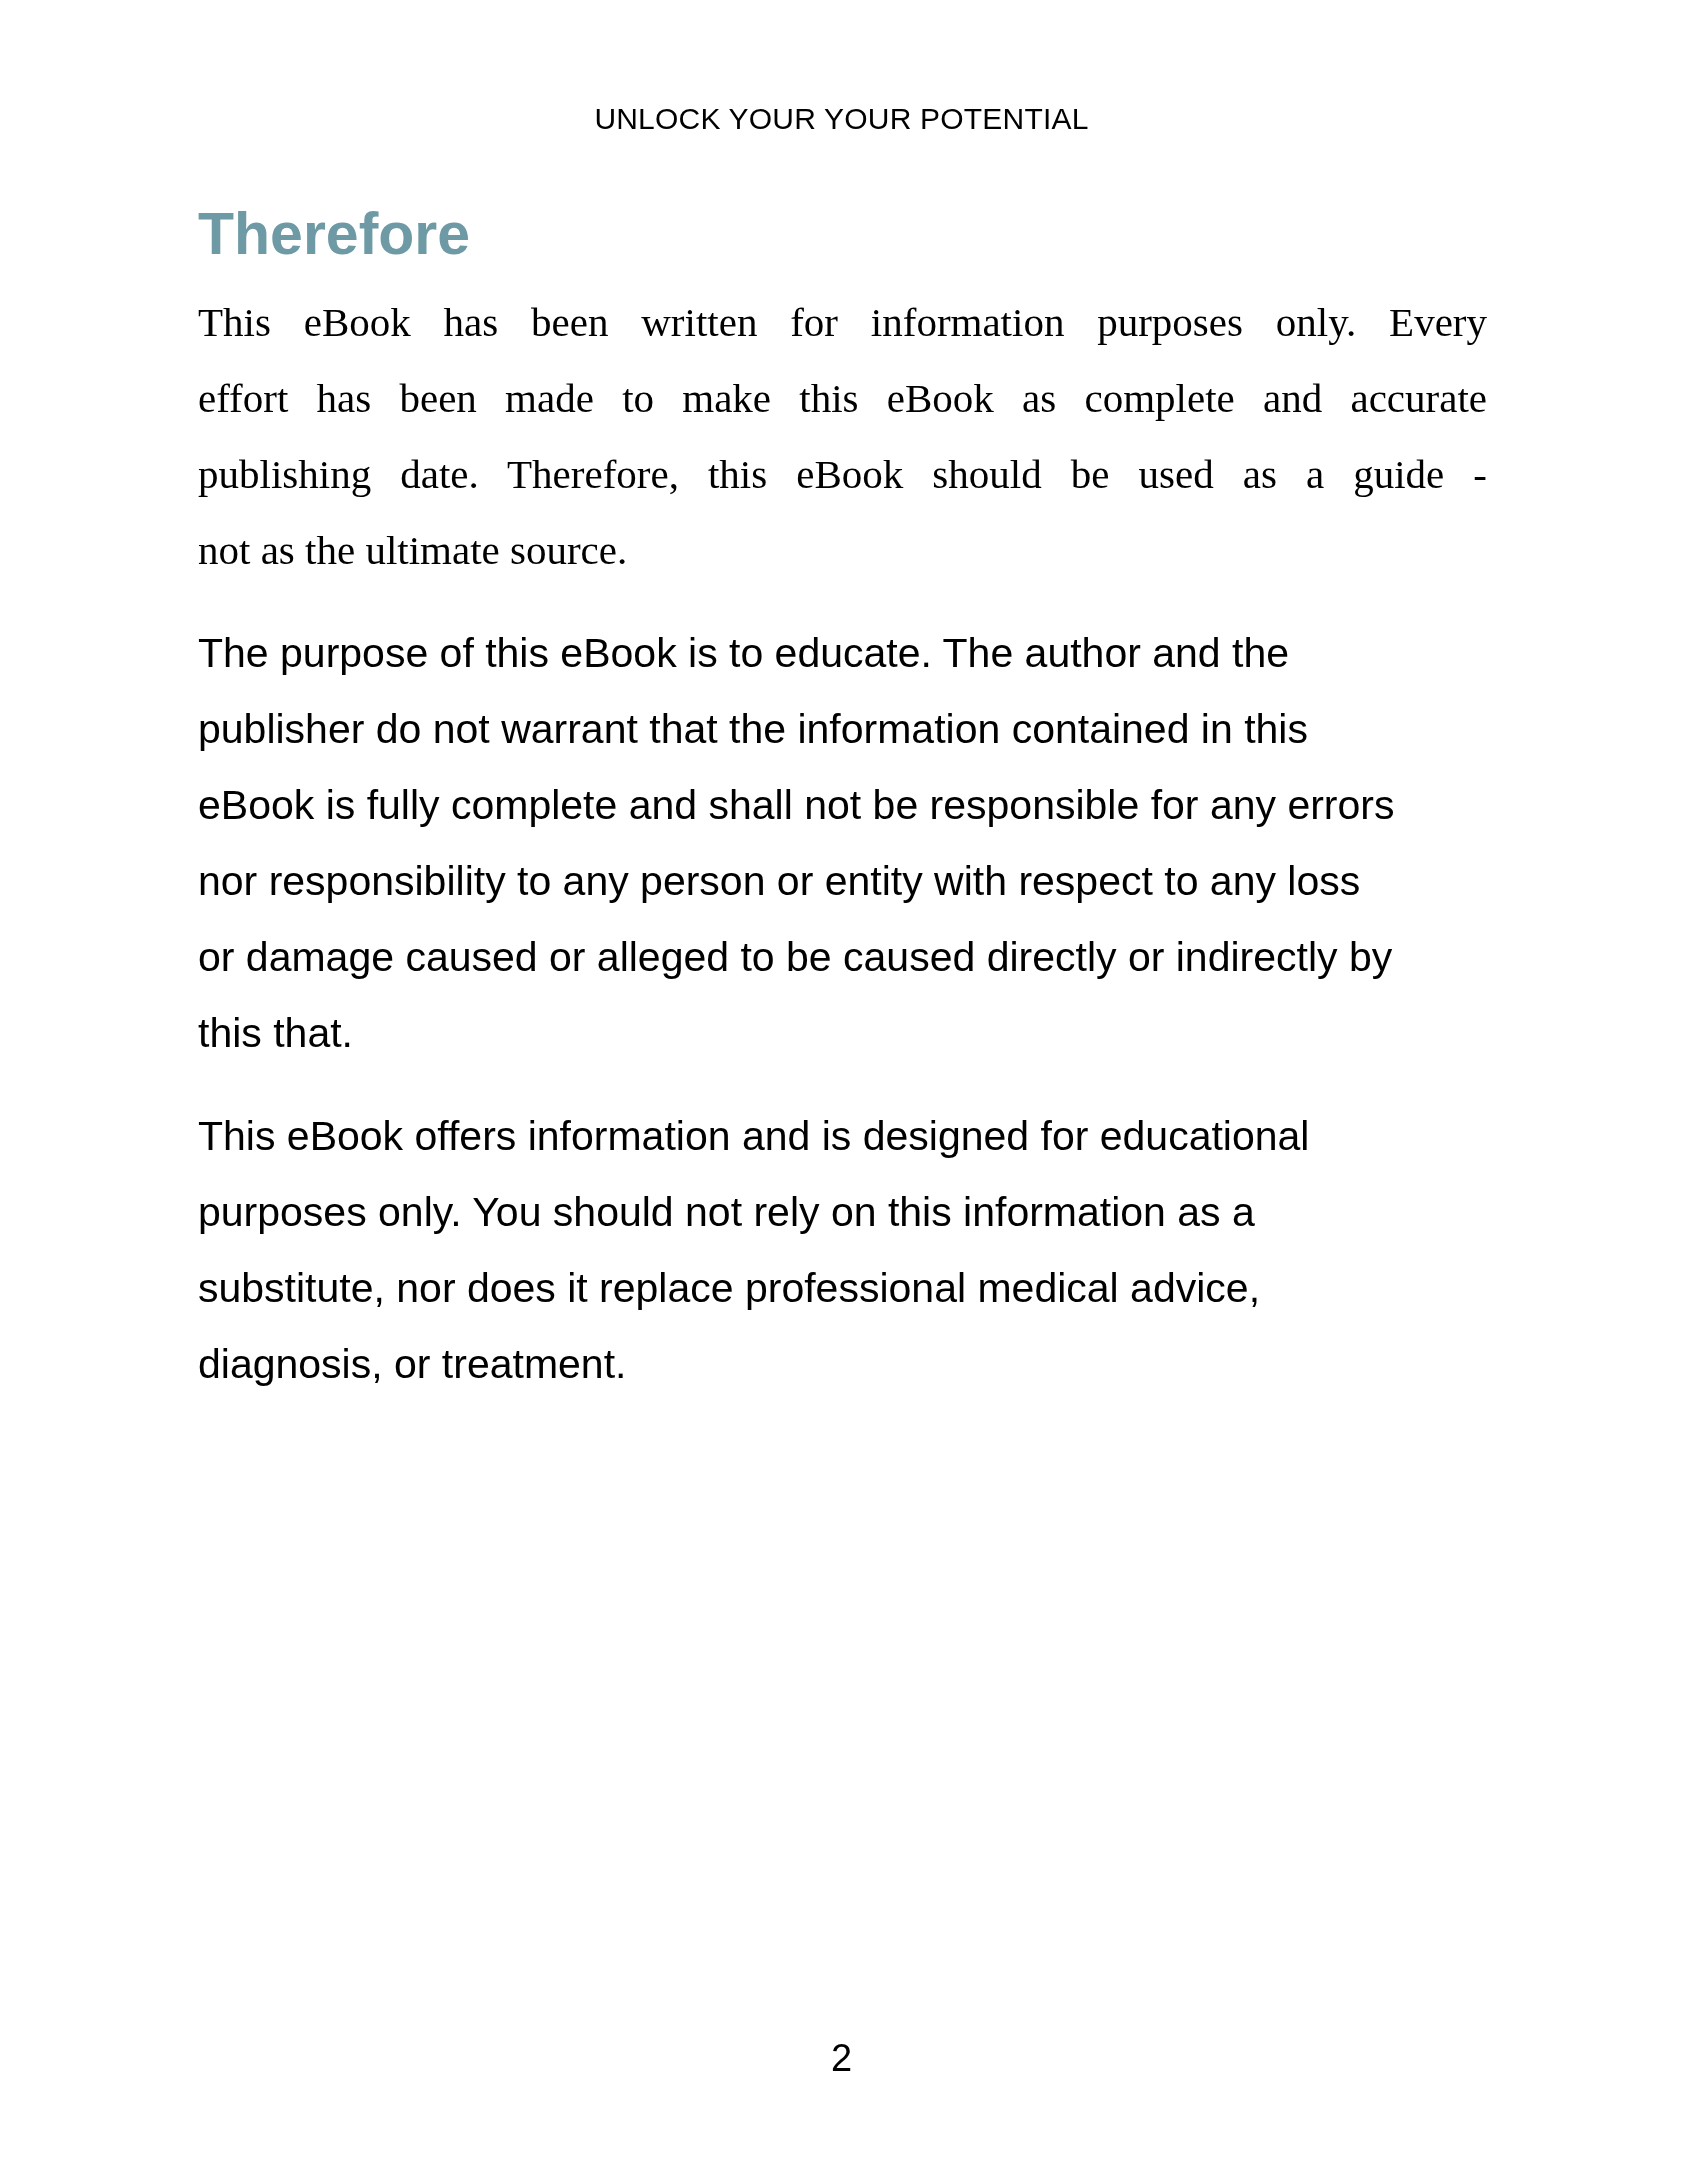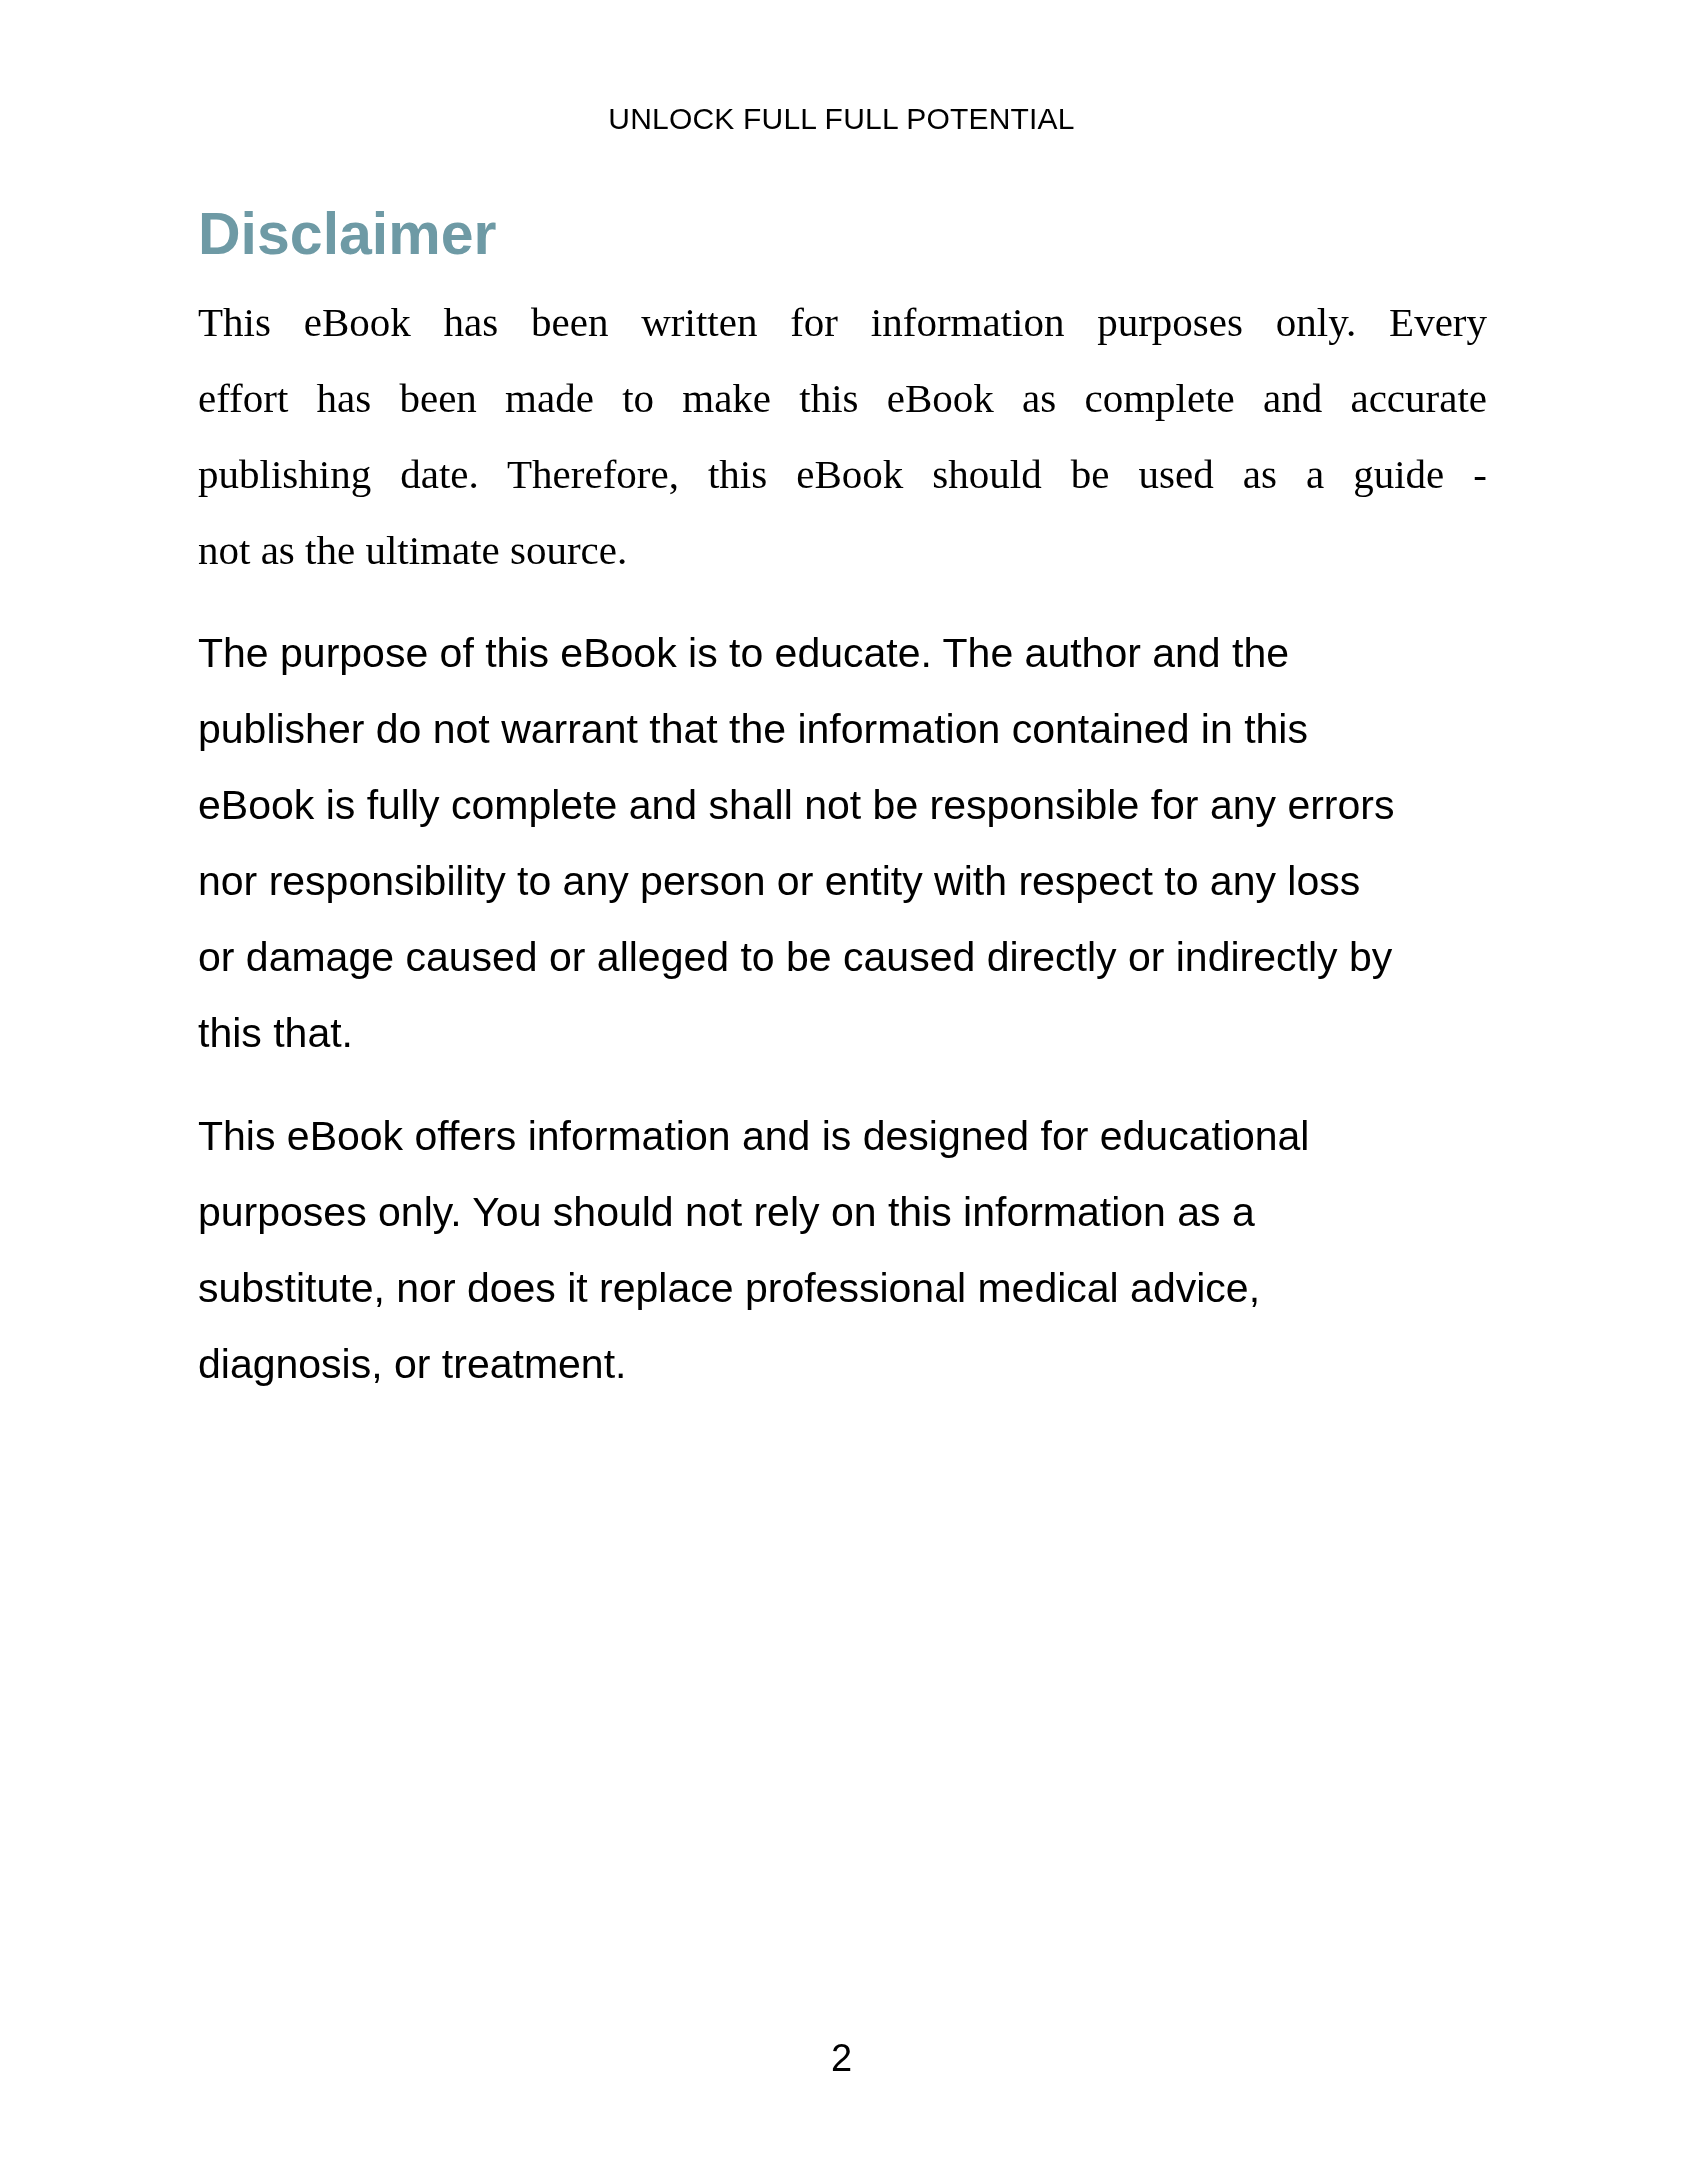--- a/index.html
+++ b/index.html
@@ -67,24 +67,24 @@
       left: 0;
       width: 1683px;
       text-align: center;
       font-size: 38px;
       line-height: 45px;
     }
   </style>
 </head>
 <body>
 
-<div class="running-header">UNLOCK FULL FULL POTENTIAL</div>
+<div class="running-header">UNLOCK YOUR YOUR POTENTIAL</div>
 
 <div class="content">
-  <h1 class="title">Disclaimer</h1>
+  <h1 class="title">Therefore</h1>
 
   <p class="para justify" id="para-1">
     <span class="line">This eBook has been written for information purposes only. Every</span>
     <span class="line">effort has been made to make this eBook as complete and accurate</span>
     <span class="line">publishing date. Therefore, this eBook should be used as a guide -</span>
     <span class="line last">not as the ultimate source.</span>
   </p>
 
   <p class="para ragged" id="para-2">
     <span class="line">The purpose of this eBook is to educate. The author and the</span>

